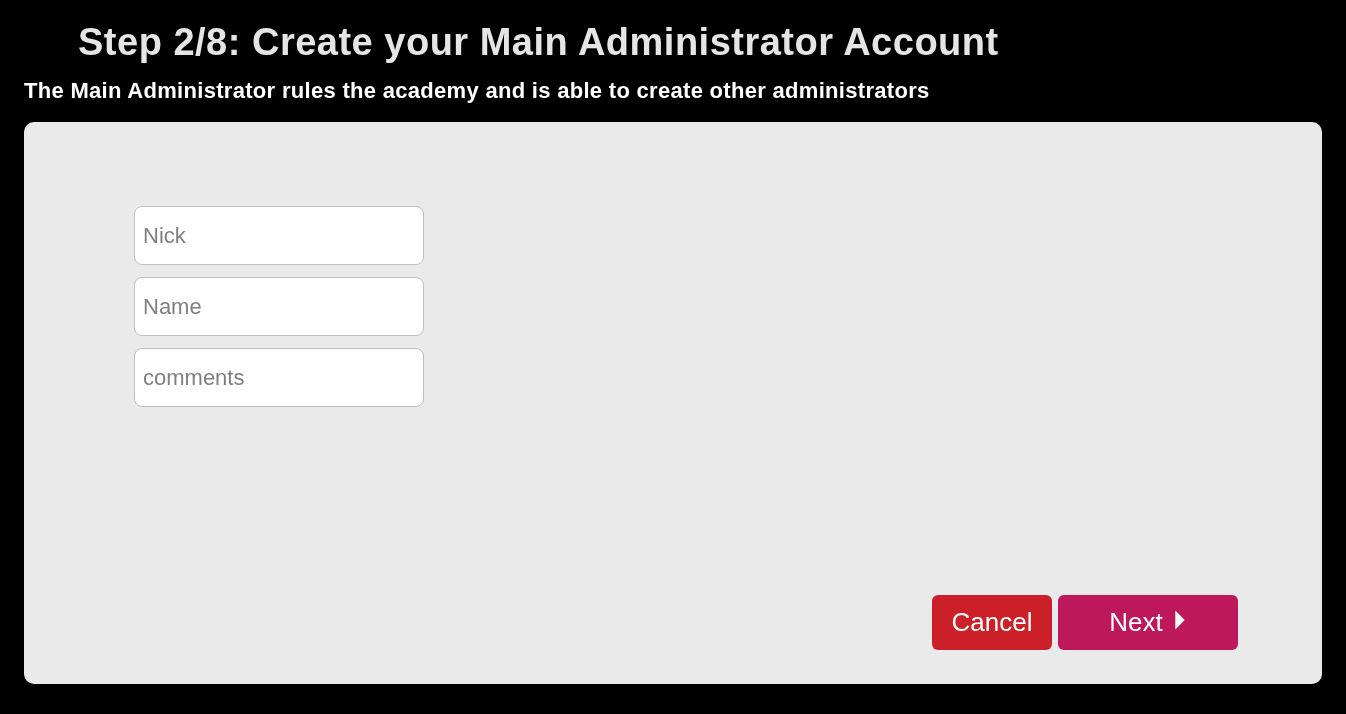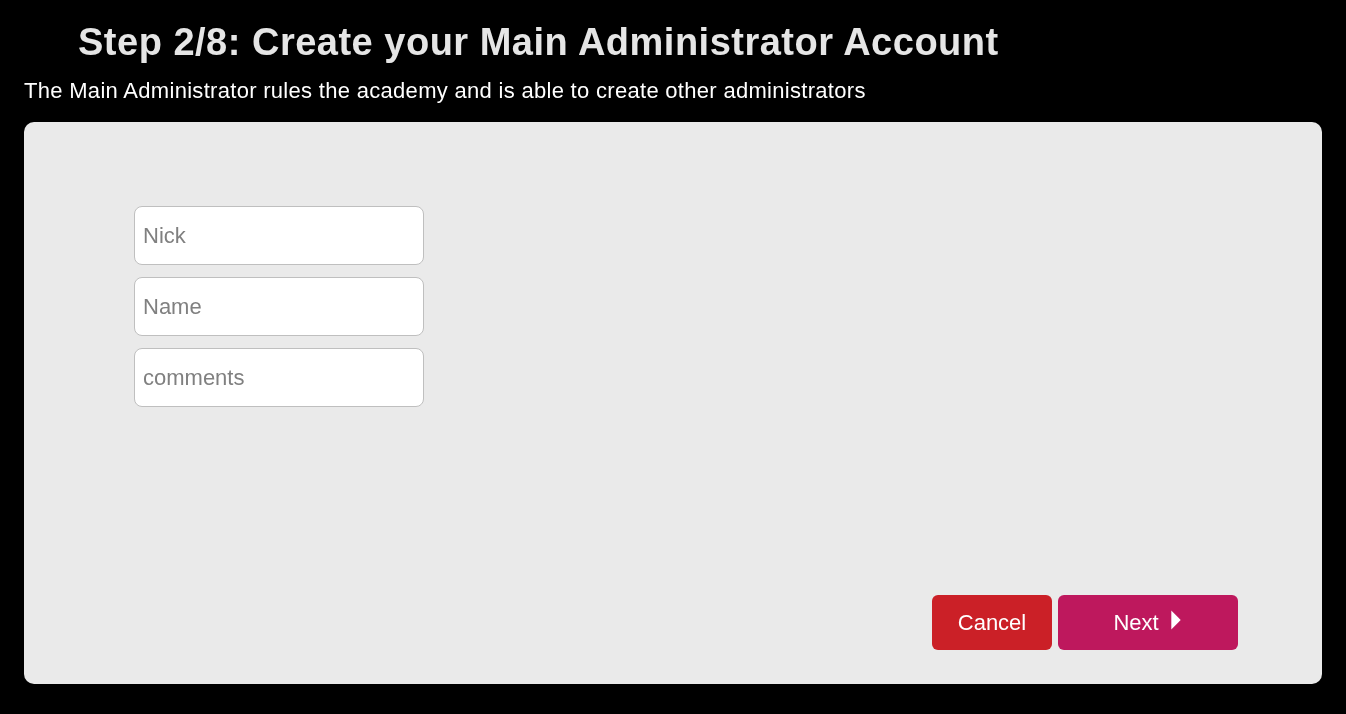--- a/index.html
+++ b/index.html
@@ -22,21 +22,21 @@
       font-size: 38px;
       font-weight: 700;
       margin-left: 54px;
       margin-top: 1px;
       margin-bottom: 14px;
       letter-spacing: 0.5px;
     }
     .page-subtitle {
       color: #ffffff;
       font-size: 22px;
-      font-weight: 400;
+      font-weight: 700;
       margin-bottom: 18px;
       letter-spacing: 0.3px;
     }
     .card {
       background: #eaeaea;
       border-radius: 10px;
       padding: 84px 110px 30px 110px;
       height: 562px;
       position: relative;
     }
@@ -66,21 +66,21 @@
       position: absolute;
       bottom: 34px;
       right: 84px;
       display: flex;
       gap: 6px;
     }
     .btn {
       border: none;
       border-radius: 6px;
       height: 55px;
-      font-size: 22px;
+      font-size: 26px;
       font-weight: 400;
       font-family: inherit;
       color: #ffffff;
       cursor: pointer;
       display: inline-flex;
       align-items: center;
       justify-content: center;
       padding: 0 28px;
     }
     .btn-cancel {

